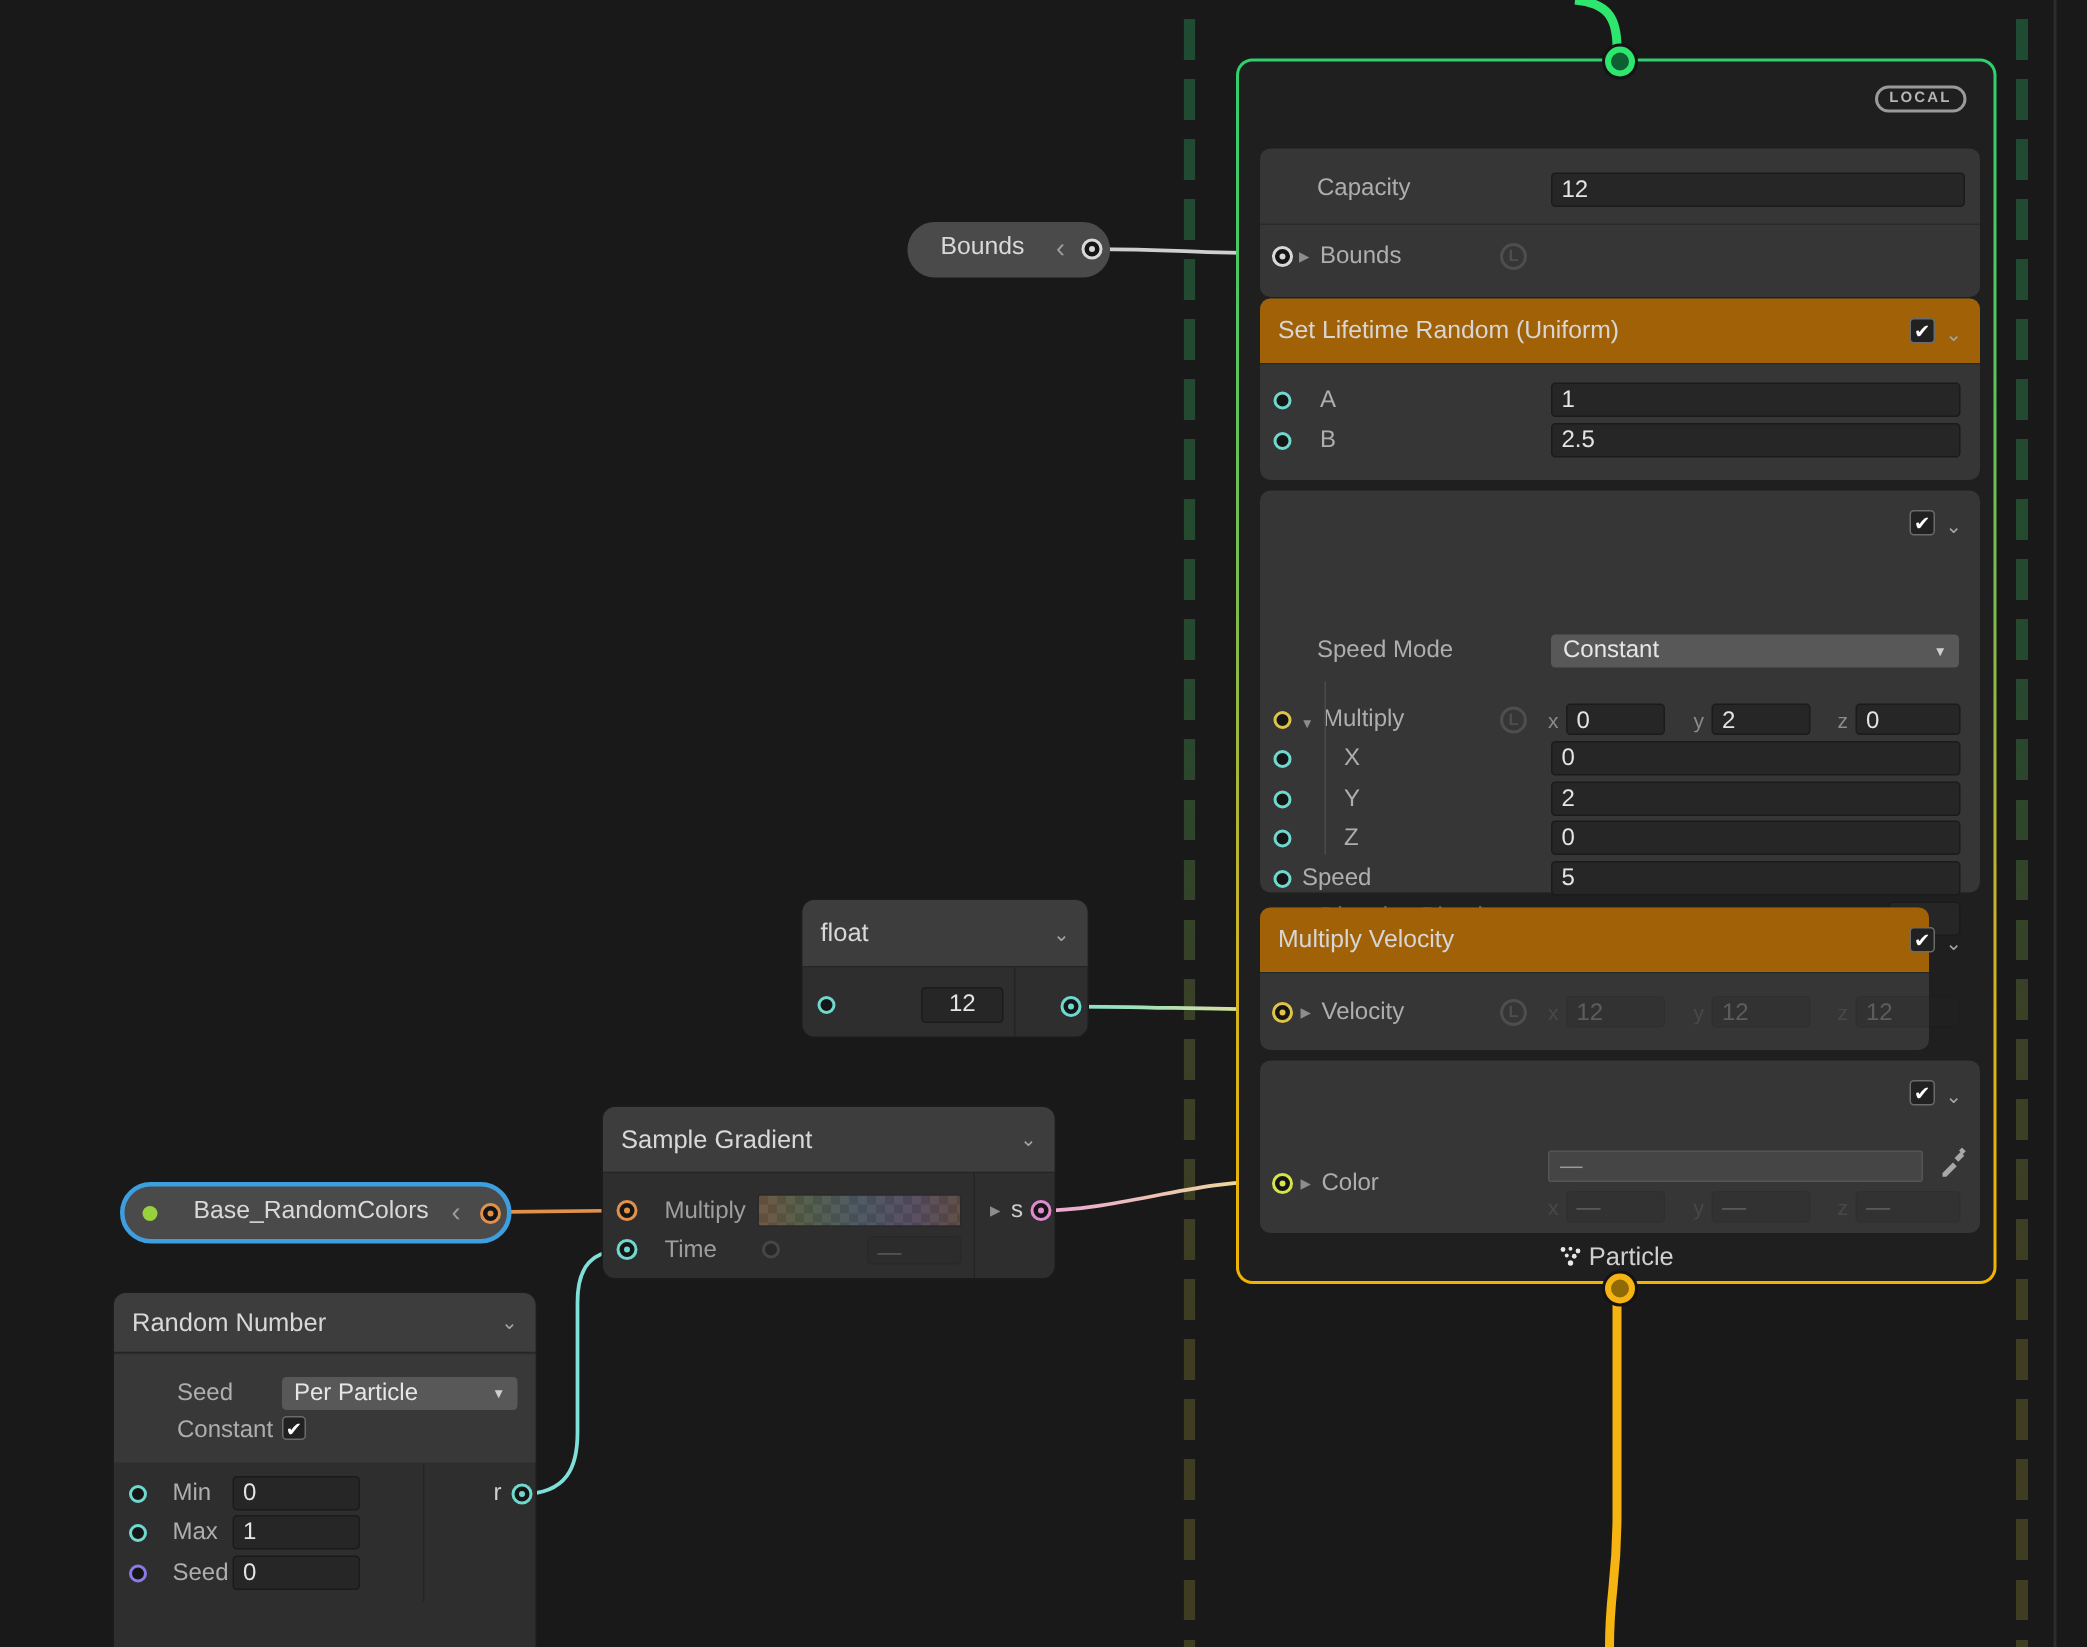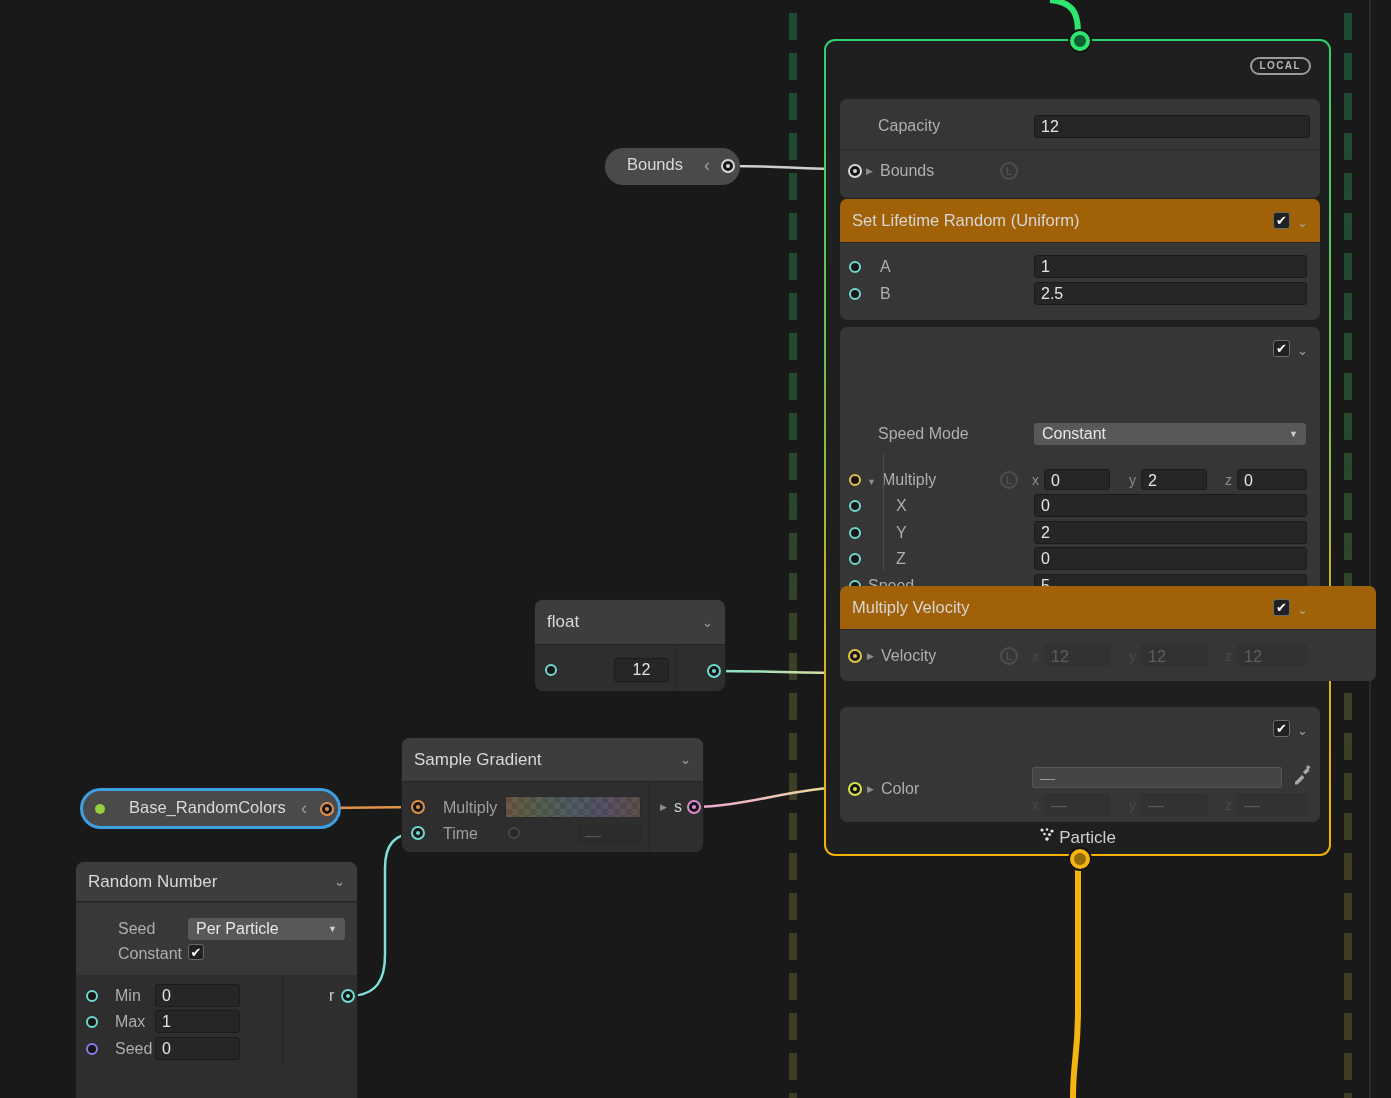--- a/index.html
+++ b/index.html
@@ -164,21 +164,21 @@
         <span class="lbl" style="left:28px;top:248px">Speed</span>
         <div class="val" style="left:194px;top:247px;width:273px;height:23px">5</div>
 
         <span class="port" style="--c:#6fd8cf;left:9px;top:279px"></span>
         <span class="lbl" style="left:40px;top:274px">Direction Blend</span>
         <div class="slider-track" style="left:195px;top:285px;width:212px"></div>
         <div class="slider-knob" style="left:400px;top:279px"></div>
         <div class="val" style="left:419px;top:274px;width:48px;height:23px">1</div>
       </div>
 
-      <div class="block" style="left:14px;top:545px;width:536px;height:95px">
+      <div class="block" style="left:14px;top:564px;width:446px;height:95px">
         <div class="bheader">
           <span>Multiply Velocity</span>
         </div>
         <span class="check" style="left:433px;top:13px">✔</span>
         <span class="chev" style="left:457px;top:17px">⌄</span>
         <span class="port on" style="--c:#e0c44a;left:8px;top:63px"></span>
         <span class="tri-r" style="left:27px;top:64px">▶</span>
         <span class="lbl" style="left:41px;top:59px">Velocity</span>
         <span class="lcirc" style="left:160px;top:61px">L</span>
         <span class="axis-lbl ghost" style="left:192px;top:60px">x</span>
@@ -200,21 +200,21 @@
           <path d="M3 17 l7-7 2.5 2.5-7 7H3z M11 7 l4-4 2.5 2.5-4 4z M14 2 l2-2 2.5 2.5-2 2z" fill="#a8a8a8"></path>
         </svg>
         <span class="axis-lbl ghost" style="left:192px;top:88px">x</span>
         <div class="val ghost" style="left:204px;top:87px;width:66px;height:21px">—</div>
         <span class="axis-lbl ghost" style="left:289px;top:88px">y</span>
         <div class="val ghost" style="left:301px;top:87px;width:66px;height:21px">—</div>
         <span class="axis-lbl ghost" style="left:385px;top:88px">z</span>
         <div class="val ghost" style="left:397px;top:87px;width:70px;height:21px">—</div>
       </div>
 
-      <div style="position:absolute;left:0;top:787px;width:100%;display:flex;align-items:flex-start;justify-content:center;gap:4px;color:#cfcfcf;font-size:17px">
+      <div style="position:absolute;left:0;top:787px;width:100%;display:flex;align-items:center;justify-content:center;gap:4px;color:#cfcfcf;font-size:17px">
         <svg width="16" height="15" viewBox="0 0 16 15">
           <circle cx="3" cy="2" r="1.6" fill="#e8e8e8"></circle>
             <circle cx="8" cy="1.5" r="1.3" fill="#e8e8e8"></circle>
           <circle cx="13" cy="3" r="1.6" fill="#e8e8e8"></circle>
             <circle cx="5.5" cy="6" r="1.3" fill="#e8e8e8"></circle>
           <circle cx="10.5" cy="6.5" r="1.6" fill="#e8e8e8"></circle>
             <circle cx="8" cy="11" r="1.8" fill="#e8e8e8"></circle>
         </svg>
         <span>Particle</span>
       </div>

